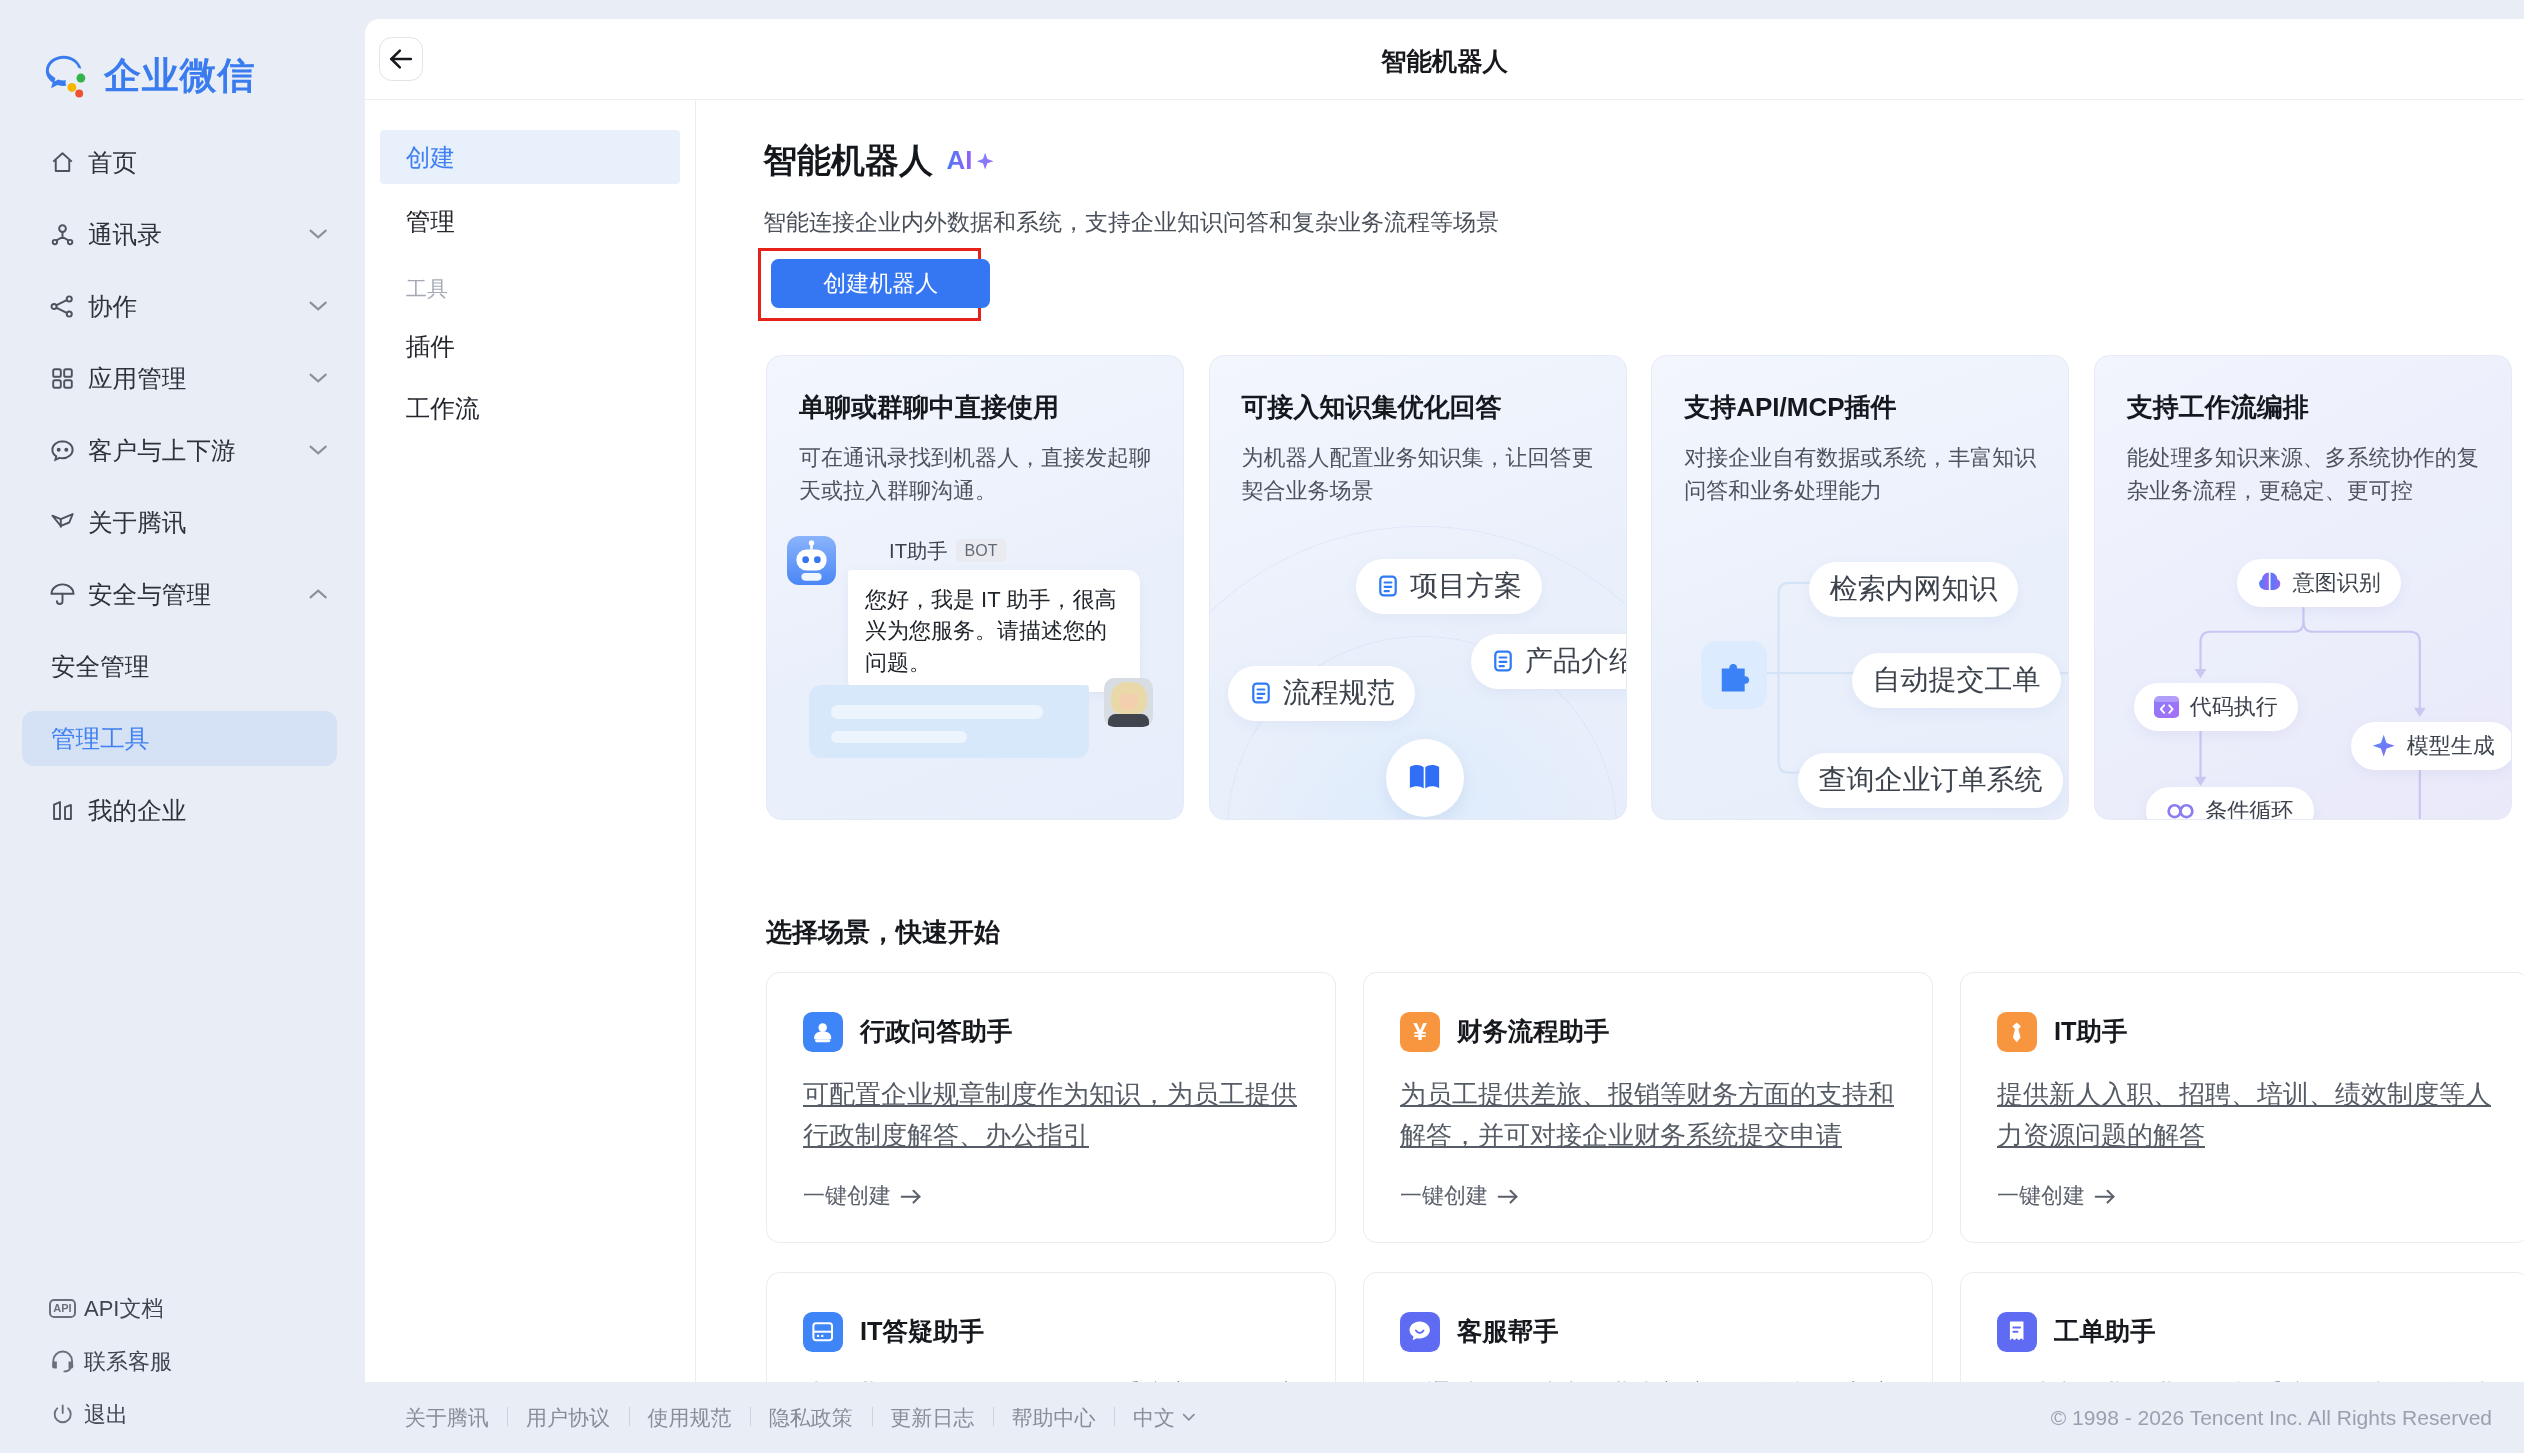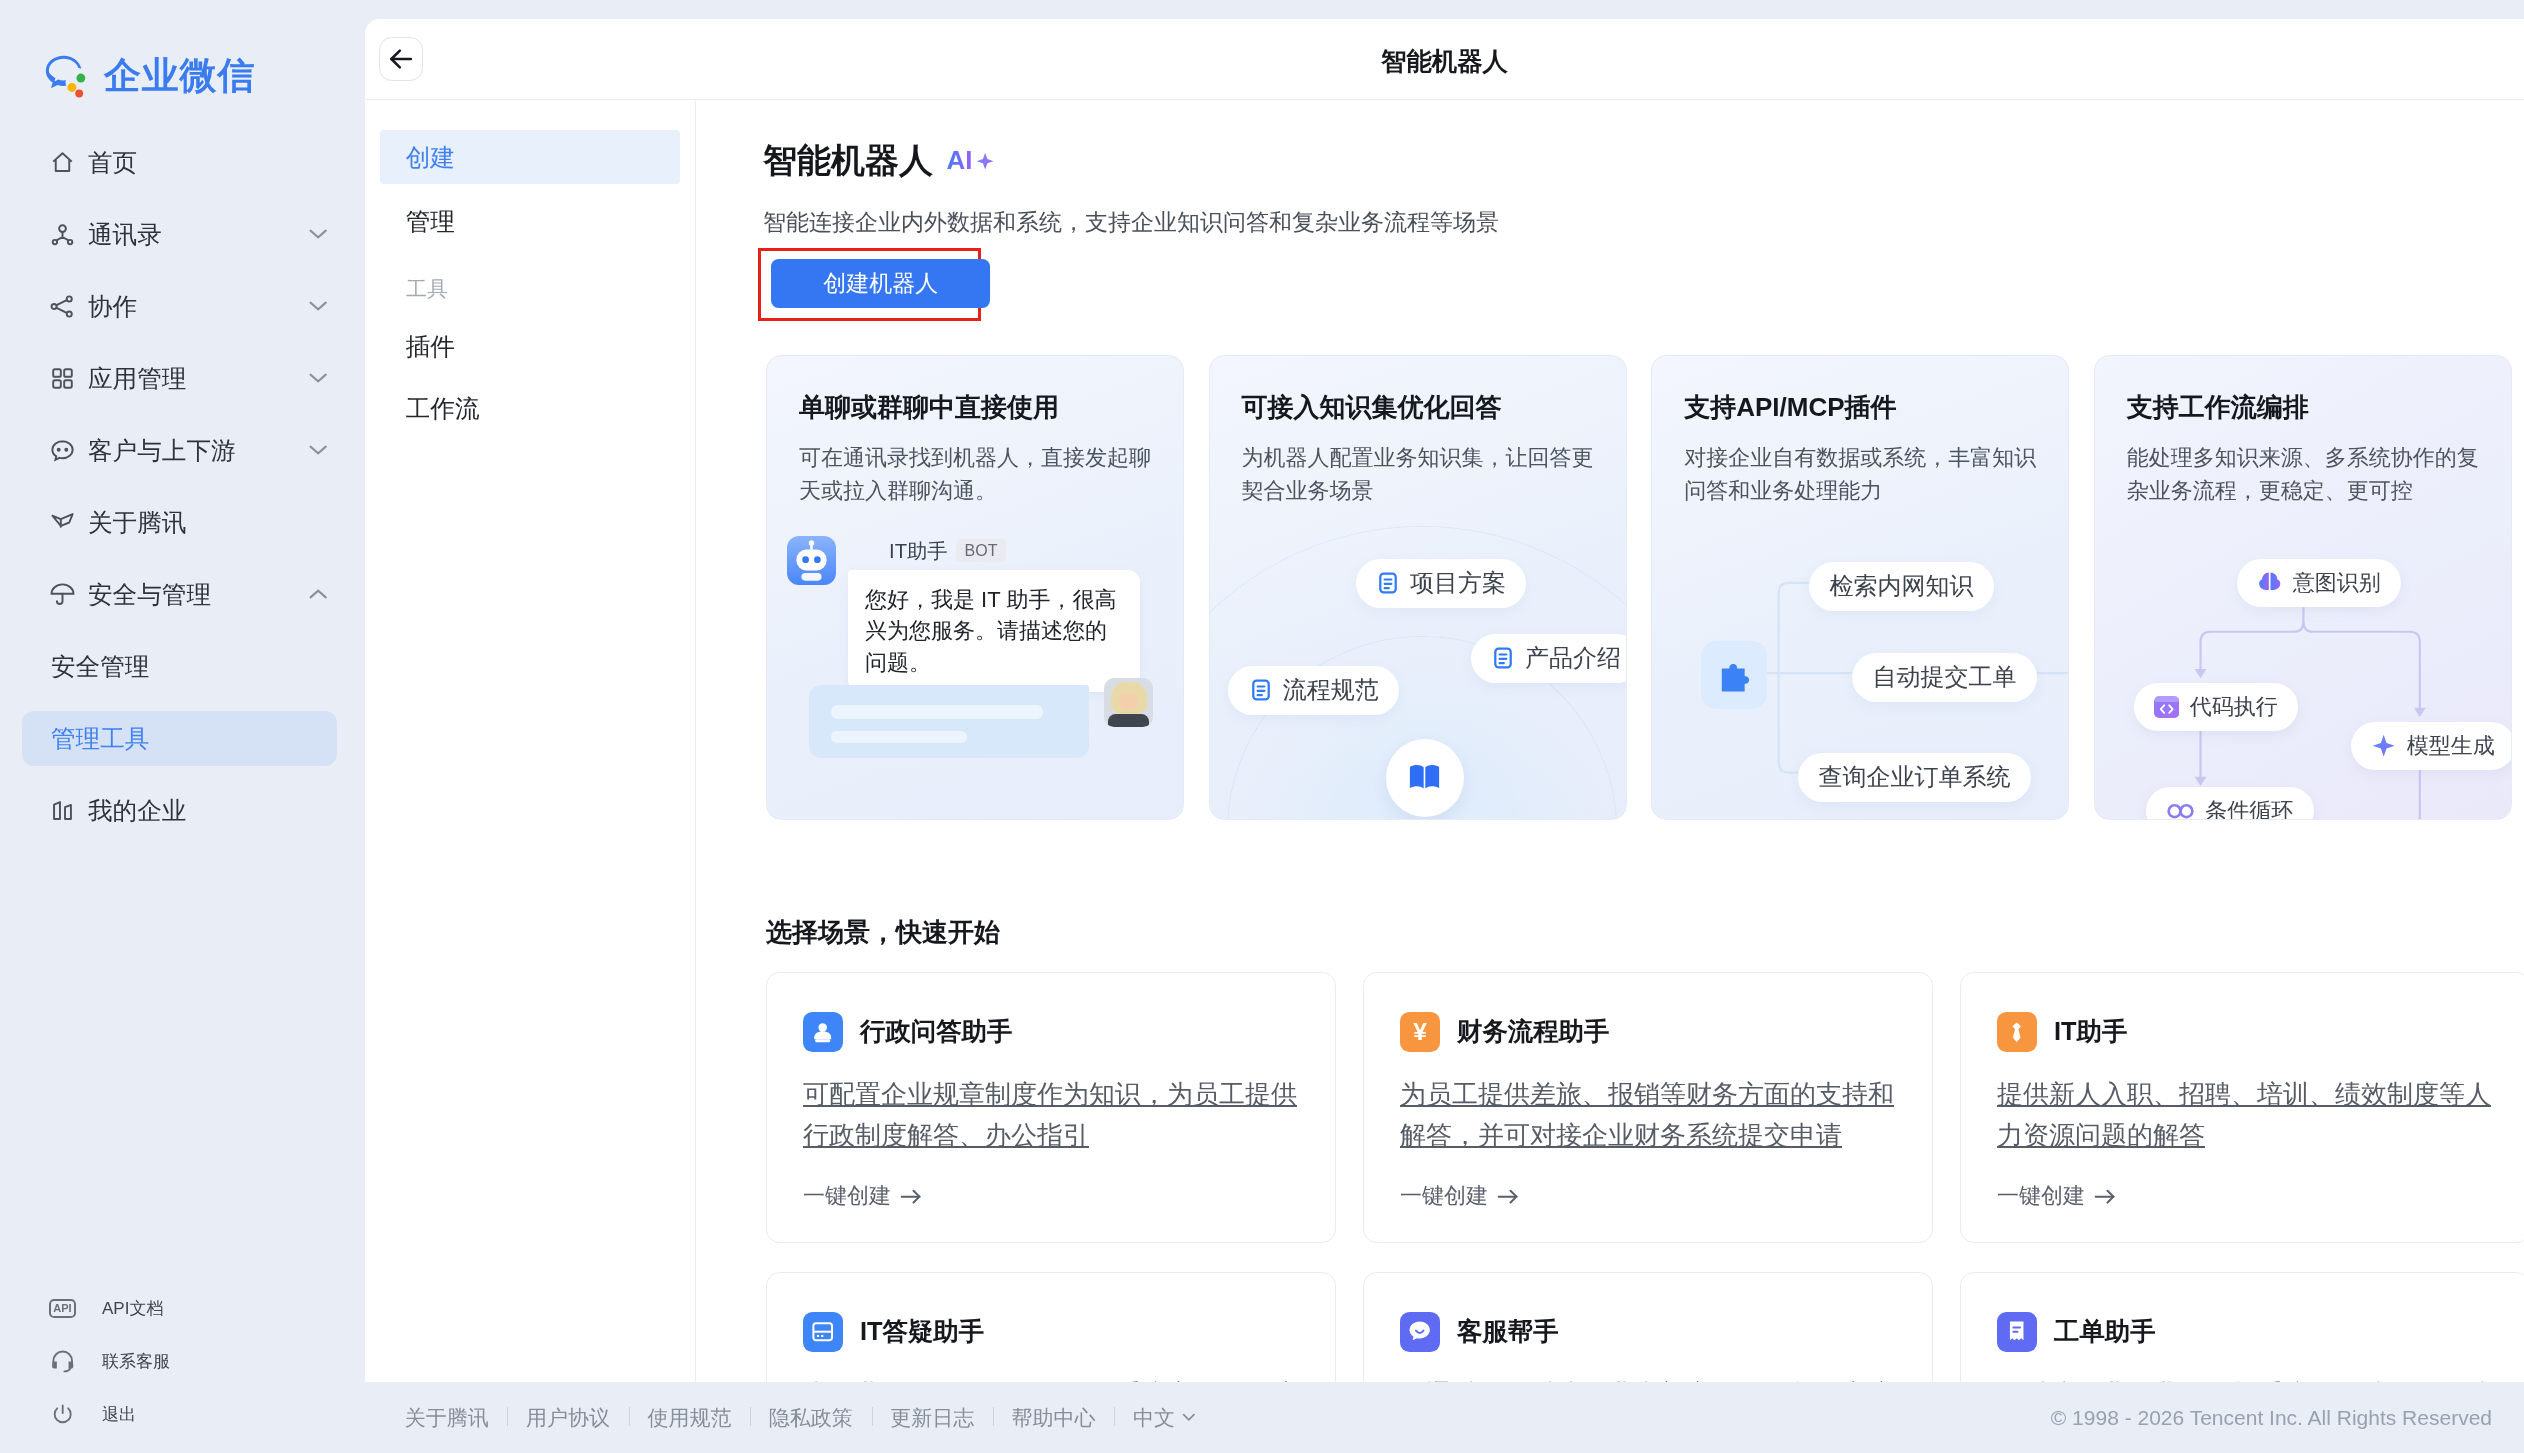--- a/index.html
+++ b/index.html
@@ -17,21 +17,21 @@
   .nav-label { margin-left:11px; font-size:24.6px; color:#2e333b; }
   .nav-sub .nav-label { margin-left:51px; }
   .nav-chev { position:absolute; right:37px; top:50%; transform:translateY(-50%); }
   .nav-row.selected-pill { height:72px; }
   .pill-bg { position:absolute; left:22px; top:8.5px; width:315px; height:55px;
     background:#d5e2f6; border-radius:12px; }
   .nav-row.selected-pill .nav-label { color:#4080f0; position:relative; }
   .sidebar-bottom { position:absolute; left:0; bottom:12px; width:365px; }
   .sb-row { height:53px; display:flex; align-items:center; }
   .sb-ic { width:27px; height:27px; margin-left:49px; display:flex; align-items:center; justify-content:center; color:#6a707a; }
-  .sb-label { margin-left:26px; font-size:17px; color:#3f4450; }
+  .sb-label { margin-left:8px; font-size:22px; color:#3f4450; }
   .api-chip { border:2.1px solid #6a707a; border-radius:5.1px; font-size:11px; font-weight:700;
     color:#6a707a; padding:1.7px 2.5px; line-height:1; }
 
   
   .panel { position:absolute; left:365px; top:18.7px; right:0; bottom:71px;
     background:#ffffff; border-top-left-radius:15.3px; overflow:hidden; }
 
   .panel-header { position:absolute; left:0; top:0; right:0; height:81px;
     border-bottom:0.8px solid #ededf1; background:#fff; z-index:5; }
   .back-btn { position:absolute; left:13.6px; top:18.7px; width:44px; height:44px;
@@ -89,21 +89,21 @@
   .skel-bar2 { position:absolute; left:22px; top:46px; width:136px; height:12px; border-radius:6px; background:#ecf4fd; }
   .user-avatar { position:absolute; left:337px; top:322px; width:49px; height:49px; border-radius:10.2px;
     background:#d7dde3; overflow:hidden; }
   .ua-hair { position:absolute; left:6.8px; top:4.2px; width:36px; height:32px; background:#e9d9a8; border-radius:15.3px 15.3px 10.2px 10.2px; }
   .ua-face { position:absolute; left:15.3px; top:13.6px; width:18.7px; height:18.7px; background:#f3cfae; border-radius:50% 50% 46% 46%; }
   .ua-fringe { position:absolute; left:12.7px; top:7.6px; width:24px; height:8.5px; background:#e9d9a8; border-radius:6.8px; }
   .ua-body { position:absolute; left:4.2px; bottom:0; width:41px; height:12.7px; background:#41454e; border-radius:7.6px 7.6px 0 0; }
 
   
   .pill { position:absolute; display:flex; align-items:center; gap:10.2px; background:#fff;
-    border-radius:847px; padding:8.5px 20.3px; font-size:24px; color:#3d434d; white-space:nowrap;
+    border-radius:847px; padding:8.5px 20.3px; font-size:28px; color:#3d434d; white-space:nowrap;
     box-shadow:0 4.2px 13.6px rgba(80,110,180,.07); }
 
   
   .dot-ring { position:absolute; border:1.7px dotted #cdddf5; border-radius:50%; }
   .glow { position:absolute; left:30px; top:293px; width:370px; height:370px; border-radius:50%;
     background:radial-gradient(circle,#dcecfc 0%,rgba(220,236,252,0) 70%); }
   .book-circle { position:absolute; left:176px; top:383px; width:78px; height:78px; border-radius:50%;
     background:#fff; display:flex; align-items:center; justify-content:center;
     box-shadow:0 5.1px 15.3px rgba(80,110,180,.10); }
 

